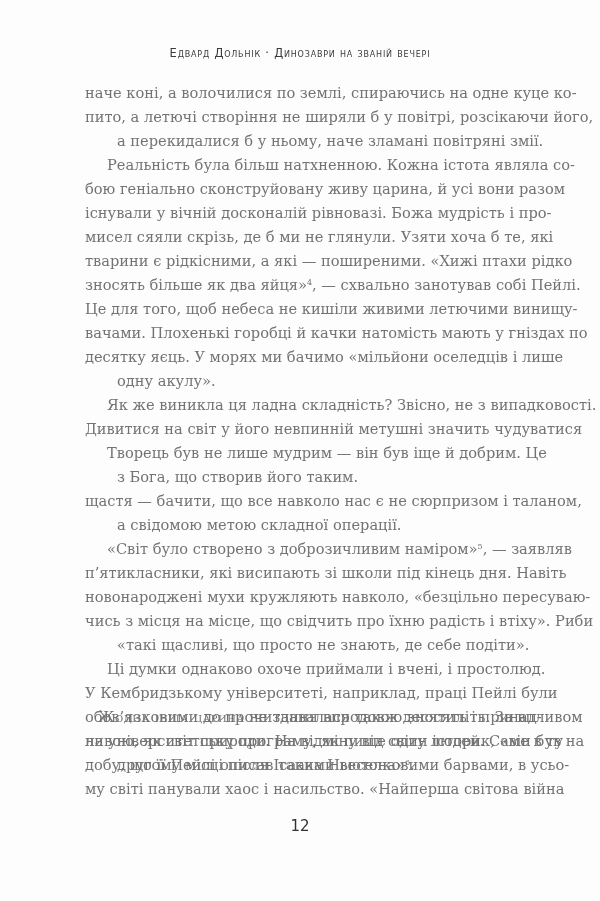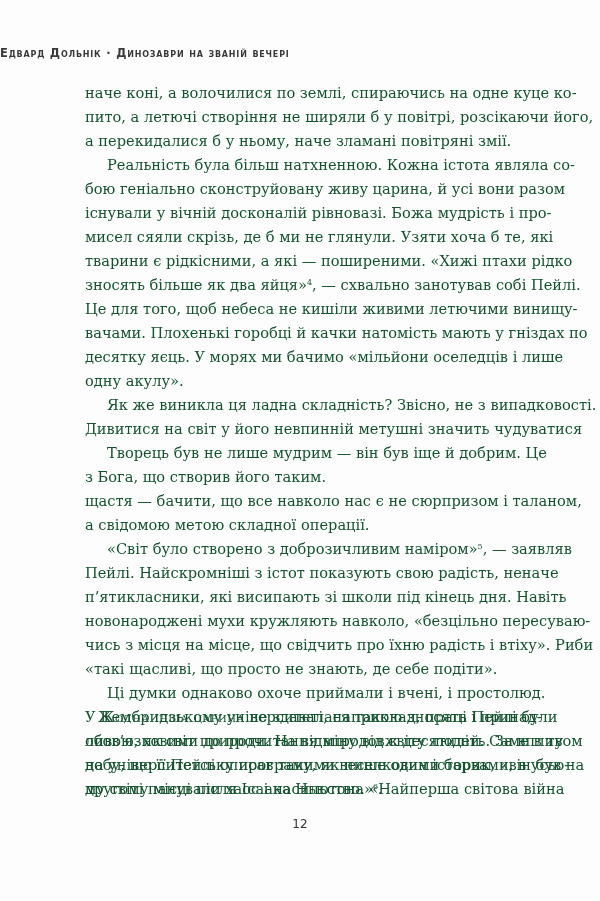--- a/index.html
+++ b/index.html
@@ -1,36 +1,36 @@
 <!DOCTYPE html>
 <html><head>
   <meta charset="utf-8">
   <style>
     html, body { margin: 0; padding: 0; background: #ffffff; }
     body { width: 600px; height: 901px; position: relative; overflow: hidden; }
     .page { position: absolute; left: 0; top: 0; width: 600px; height: 901px; background: #fdfdfd; }
     .running-head {
-      position: absolute; top: 46px; left: 0; width: 600px; text-align: left;
+      position: absolute; top: 46px; left: 0; width: 600px; text-align: center;
       font-family: "DejaVu Sans", sans-serif; font-size: 11.5px; letter-spacing: 0.8px;
-      color: #3a3a3a; font-variant: small-caps; font-weight: bold;
+      color: #3a3a3a; font-variant: small-caps;
     }
     .body-text {
       position: absolute; left: 85px; width: 452px;
       font-family: "DejaVu Serif", serif; font-size: 14.6px; line-height: 24px;
-      color: #14532d; text-align: justify; text-align-last: left;
+      color: #737373; text-align: justify; text-align-last: left;
     }
     .line { display: block; text-align: justify; text-align-last: justify; white-space: nowrap; }
-    .line.last { text-align-last: left; }
+    .line.last { text-align-last: left; margin-left: 32px; }
     sup { font-size: 8px; vertical-align: 5px; line-height: 0; }
     .block1 { top: 81px; }
     .block2 { top: 705px; }
     .sc { font-variant: small-caps; letter-spacing: 0.5px; margin-left: 13px; }
     .folio {
       position: absolute; top: 817px; left: 0; width: 600px; text-align: center;
-      font-family: "DejaVu Sans", sans-serif; font-size: 12px; color: #333333;
+      font-family: "DejaVu Sans", sans-serif; font-size: 15px; color: #333333;
     }
     .ind { display: inline-block; width: 22px; }
   </style>
 </head>
 <body>
 
 <div class="page">
 
   <div class="running-head">Едвард Дольнік · Динозаври на званій вечері</div>
 
@@ -52,21 +52,20 @@
 
     <span class="line"><span class="ind"></span><span>Як же виникла ця ладна складність? Звісно, не з випадковості.</span></span>
     <span class="line">Дивитися на світ у його невпинній метушні значить чудуватися</span>
     <span class="line"><span class="ind"></span><span>Творець був не лише мудрим — він був іще й добрим. Це</span></span>
 
     <span class="line last">з Бога, що створив його таким.</span>
     <span class="line">щастя — бачити, що все навколо нас є не сюрпризом і таланом,</span>
     <span class="line last">а свідомою метою складної операції.</span>
 
     <span class="line"><span class="ind"></span><span>«Світ було створено з доброзичливим наміром»</span><sup>5</sup><span>, — заявляв</span></span>
-    <span class="line">Пейлі. Найскромніші з істот показують свою радість, неначе</span>
     <span class="line">п’ятикласники, які висипають зі школи під кінець дня. Навіть</span>
     <span class="line">новонароджені мухи кружляють навколо, «безцільно пересуваю-</span>
     <span class="line">чись з місця на місце, що свідчить про їхню радість і втіху». Риби</span>
     <span class="line last">«такі щасливі, що просто не знають, де себе подіти».</span>
 
     <span class="line"><span class="ind"></span><span>Ці думки однаково охоче приймали і вчені, і простолюд.</span></span>
     <span class="line">У Кембридзькому університеті, наприклад, праці Пейлі були</span>
     <span class="line">обов’язковими до прочитання впродовж десятиліть. За впливом</span>
     <span class="line">на університетську програму, як пише один історик, «він був на</span>
     <span class="line last"><span>другому місці після Ісаака Ньютона»</span><sup>6</sup><span>.</span></span>

